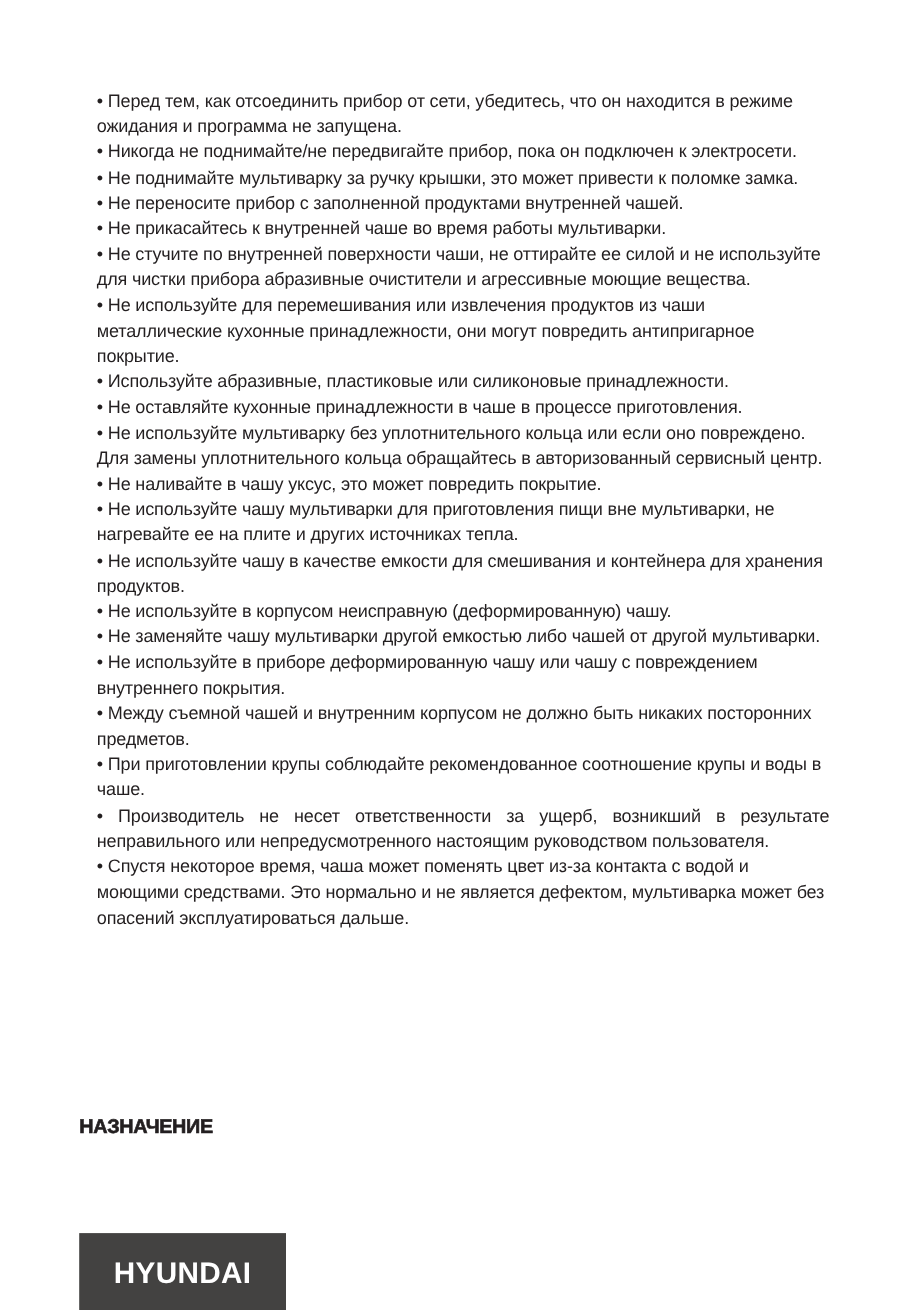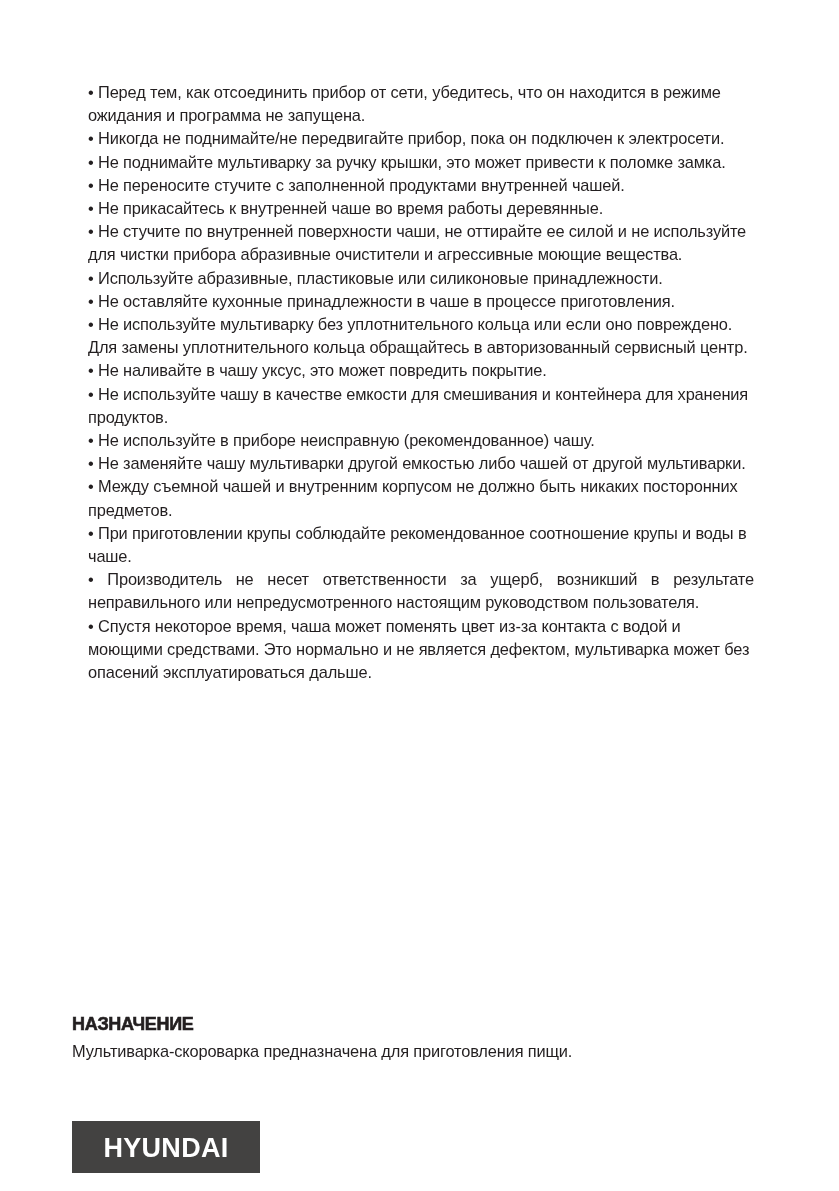--- a/index.html
+++ b/index.html
@@ -58,21 +58,21 @@
       font-size: 16.4px;
       line-height: 23px;
       letter-spacing: -0.15px;
       margin: 3px 0 0 0;
     }
     .logo-box {
       position: absolute;
       left: 72px;
       top: 1121px;
       width: 188px;
-      height: 52px;
+      height: 70px;
       background: #434241;
       display: flex;
       align-items: center;
       justify-content: center;
     }
     .logo-text {
       color: #ffffff;
       font-family: "Liberation Sans", sans-serif;
       font-weight: 700;
       font-size: 27px;
@@ -81,37 +81,39 @@
     }
   </style>
 </head>
 <body>
 
 <div class="page-body">
   <ul class="rules-list">
     <li class="rule"><span class="bullet">•</span> <span>Перед тем, как отсоединить прибор от сети, убедитесь, что он находится в режиме ожидания и программа не запущена.</span></li>
     <li class="rule"><span class="bullet">•</span> <span>Никогда не поднимайте/не передвигайте прибор, пока он подключен к электросети.</span></li>
     <li class="rule"><span class="bullet">•</span> <span>Не поднимайте мультиварку за ручку крышки, это может привести к поломке замка.</span></li>
-    <li class="rule"><span class="bullet">•</span> <span>Не переносите стучите с заполненной продуктами внутренней чашей.</span></li>
-    <li class="rule"><span class="bullet">•</span> <span>Не прикасайтесь к внутренней чаше во время работы деревянные.</span></li>
+    <li class="rule"><span class="bullet">•</span> <span>Не переносите прибор с заполненной продуктами внутренней чашей.</span></li>
+    <li class="rule"><span class="bullet">•</span> <span>Не прикасайтесь к внутренней чаше во время работы мультиварки.</span></li>
     <li class="rule"><span class="bullet">•</span> <span>Не стучите по внутренней поверхности чаши, не оттирайте ее силой и не используйте для чистки прибора абразивные очистители и агрессивные моющие вещества.</span></li>
+    <li class="rule"><span class="bullet">•</span> <span>Не используйте для перемешивания или извлечения продуктов из чаши металлические кухонные принадлежности, они могут повредить антипригарное покрытие.</span></li>
     <li class="rule"><span class="bullet">•</span> <span>Используйте абразивные, пластиковые или силиконовые принадлежности.</span></li>
     <li class="rule"><span class="bullet">•</span> <span>Не оставляйте кухонные принадлежности в чаше в процессе приготовления.</span></li>
     <li class="rule"><span class="bullet">•</span> <span>Не используйте мультиварку без уплотнительного кольца или если оно повреждено. Для замены уплотнительного кольца обращайтесь в авторизованный сервисный центр.</span></li>
     <li class="rule"><span class="bullet">•</span> <span>Не наливайте в чашу уксус, это может повредить покрытие.</span></li>
+    <li class="rule"><span class="bullet">•</span> <span>Не используйте чашу мультиварки для приготовления пищи вне мультиварки, не нагревайте ее на плите и других источниках тепла.</span></li>
     <li class="rule"><span class="bullet">•</span> <span>Не используйте чашу в качестве емкости для смешивания и контейнера для хранения продуктов.</span></li>
-    <li class="rule"><span class="bullet">•</span> <span>Не используйте в приборе неисправную (рекомендованное) чашу.</span></li>
+    <li class="rule"><span class="bullet">•</span> <span>Не используйте в корпусом неисправную (деформированную) чашу.</span></li>
     <li class="rule"><span class="bullet">•</span> <span>Не заменяйте чашу мультиварки другой емкостью либо чашей от другой мультиварки.</span></li>
+    <li class="rule"><span class="bullet">•</span> <span>Не используйте в приборе деформированную чашу или чашу с повреждением внутреннего покрытия.</span></li>
     <li class="rule"><span class="bullet">•</span> <span>Между съемной чашей и внутренним корпусом не должно быть никаких посторонних предметов.</span></li>
     <li class="rule"><span class="bullet">•</span> <span>При приготовлении крупы соблюдайте рекомендованное соотношение крупы и воды в чаше.</span></li>
     <li class="rule justify"><span class="bullet">•</span> <span>Производитель не несет ответственности за ущерб, возникший в результате неправильного или непредусмотренного настоящим руководством пользователя.</span></li>
     <li class="rule"><span class="bullet">•</span> <span>Спустя некоторое время, чаша может поменять цвет из-за контакта с водой и моющими средствами. Это нормально и не является дефектом, мультиварка может без опасений эксплуатироваться дальше.</span></li>
   </ul>
 </div>
 
 <div class="section">
   <h2 class="section-title">НАЗНАЧЕНИЕ</h2>
-  <p class="section-text">Мультиварка-скороварка предназначена для приготовления пищи.</p>
 </div>
 
 <div class="logo-box">
   <span class="logo-text">HYUNDAI</span>
 </div>
 
 </body></html>

